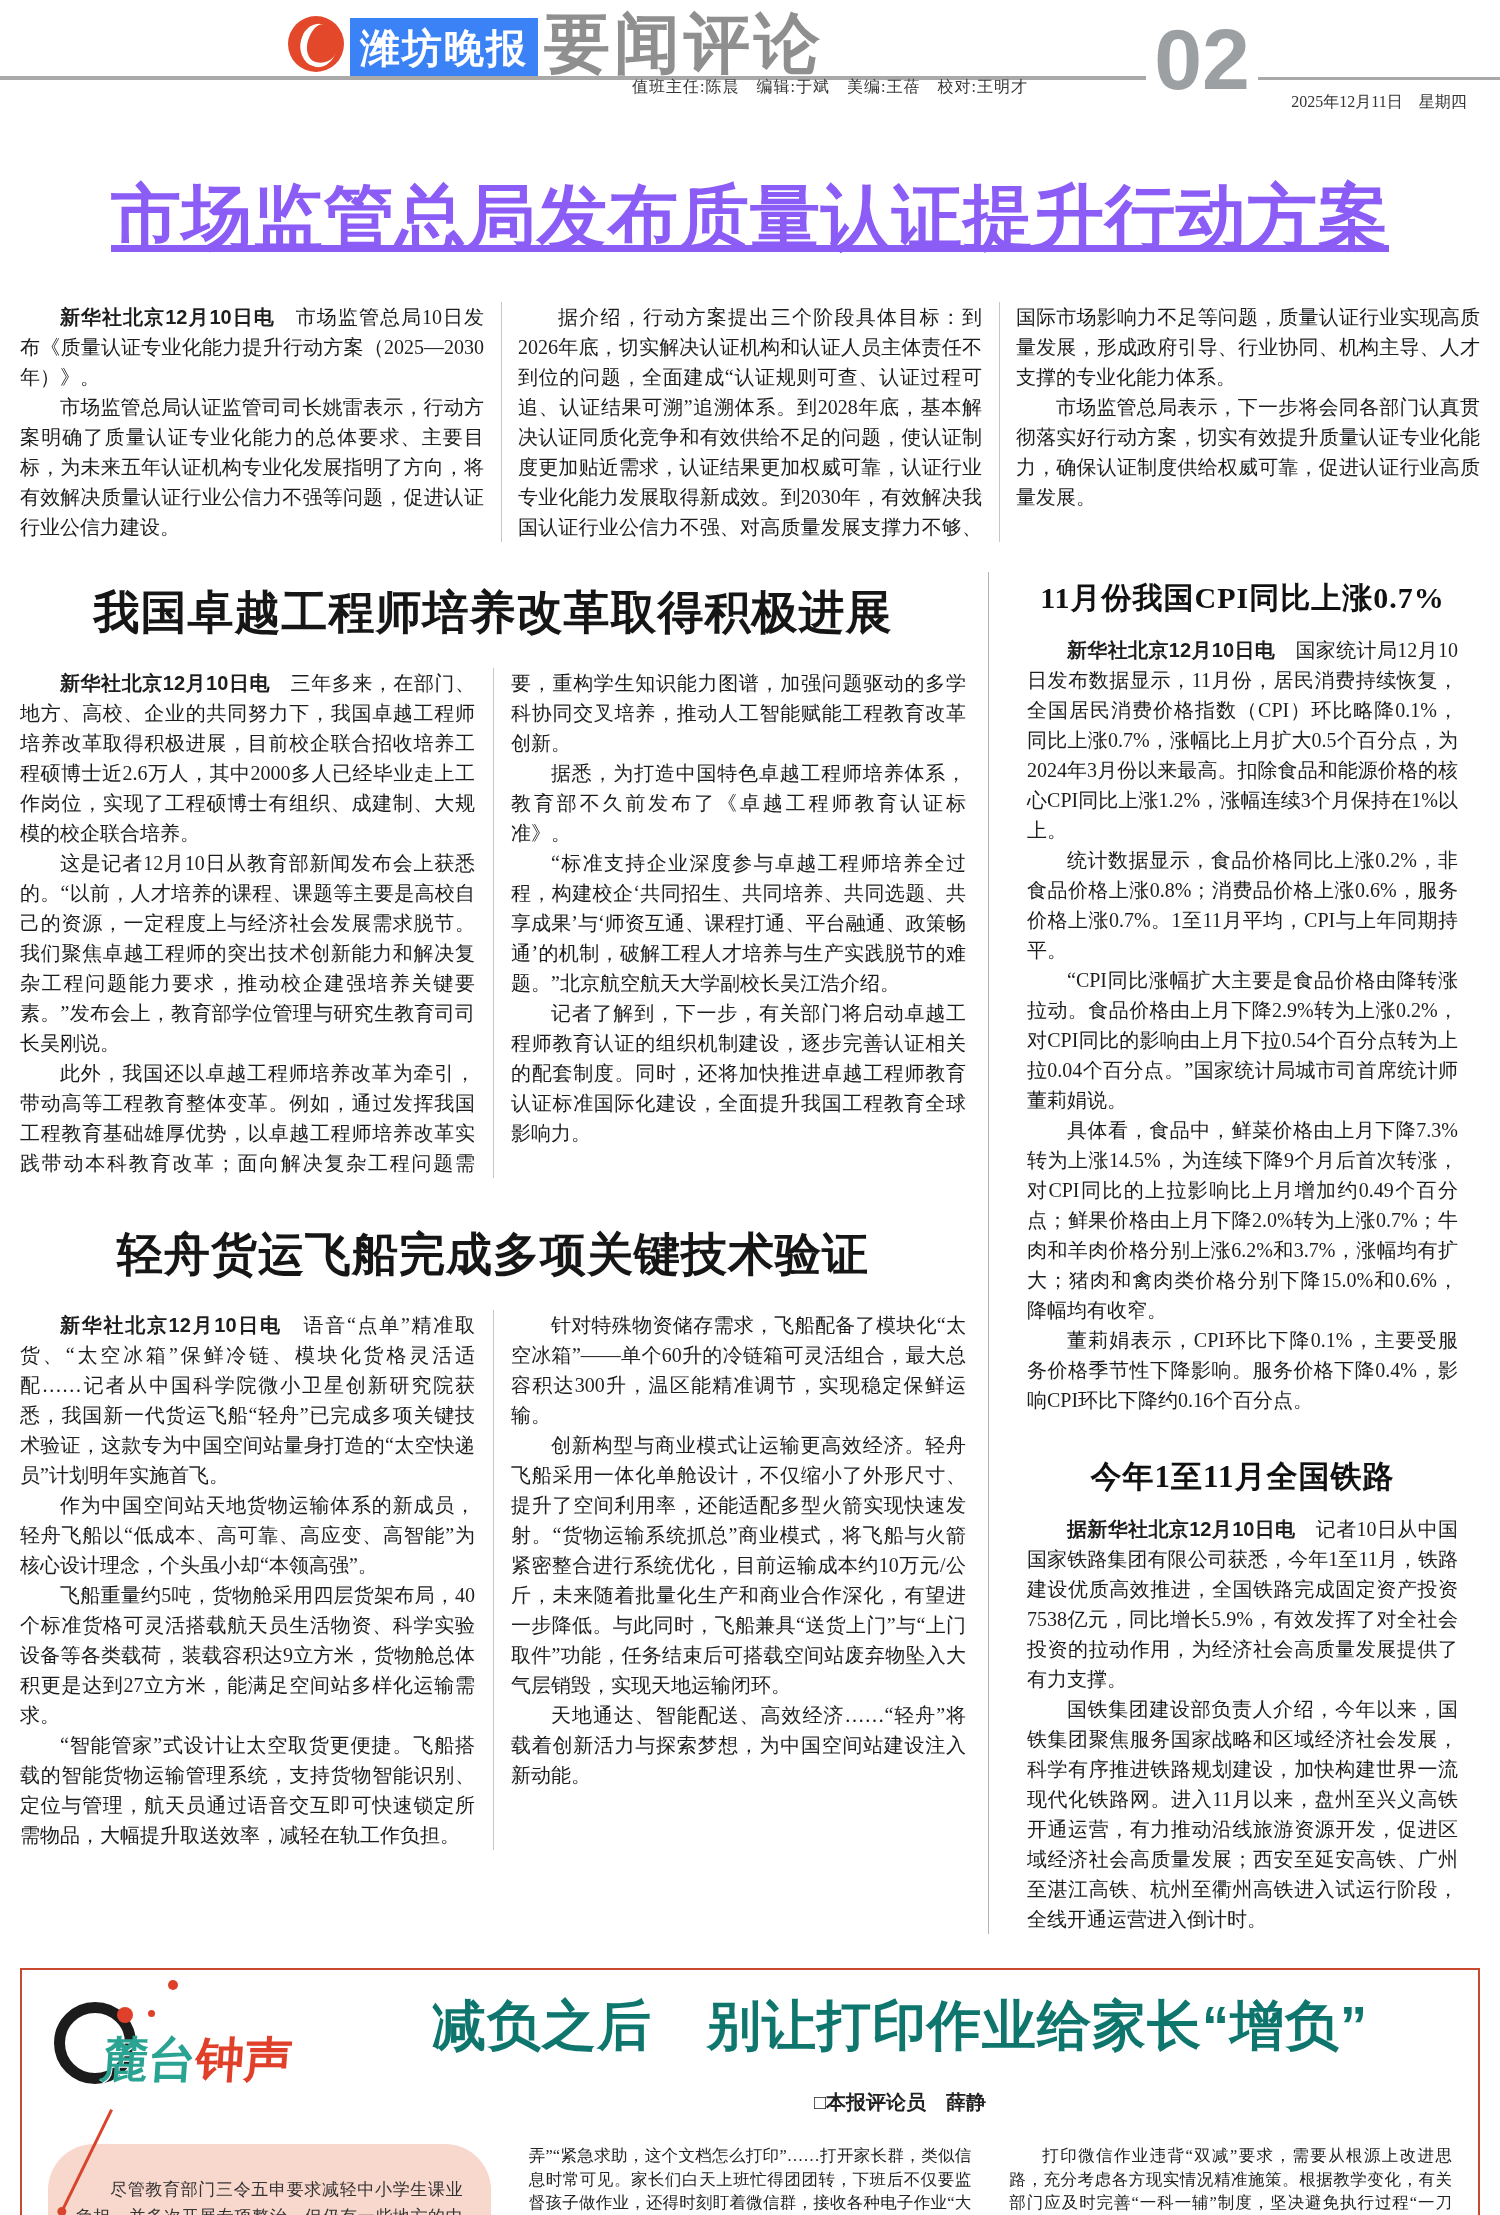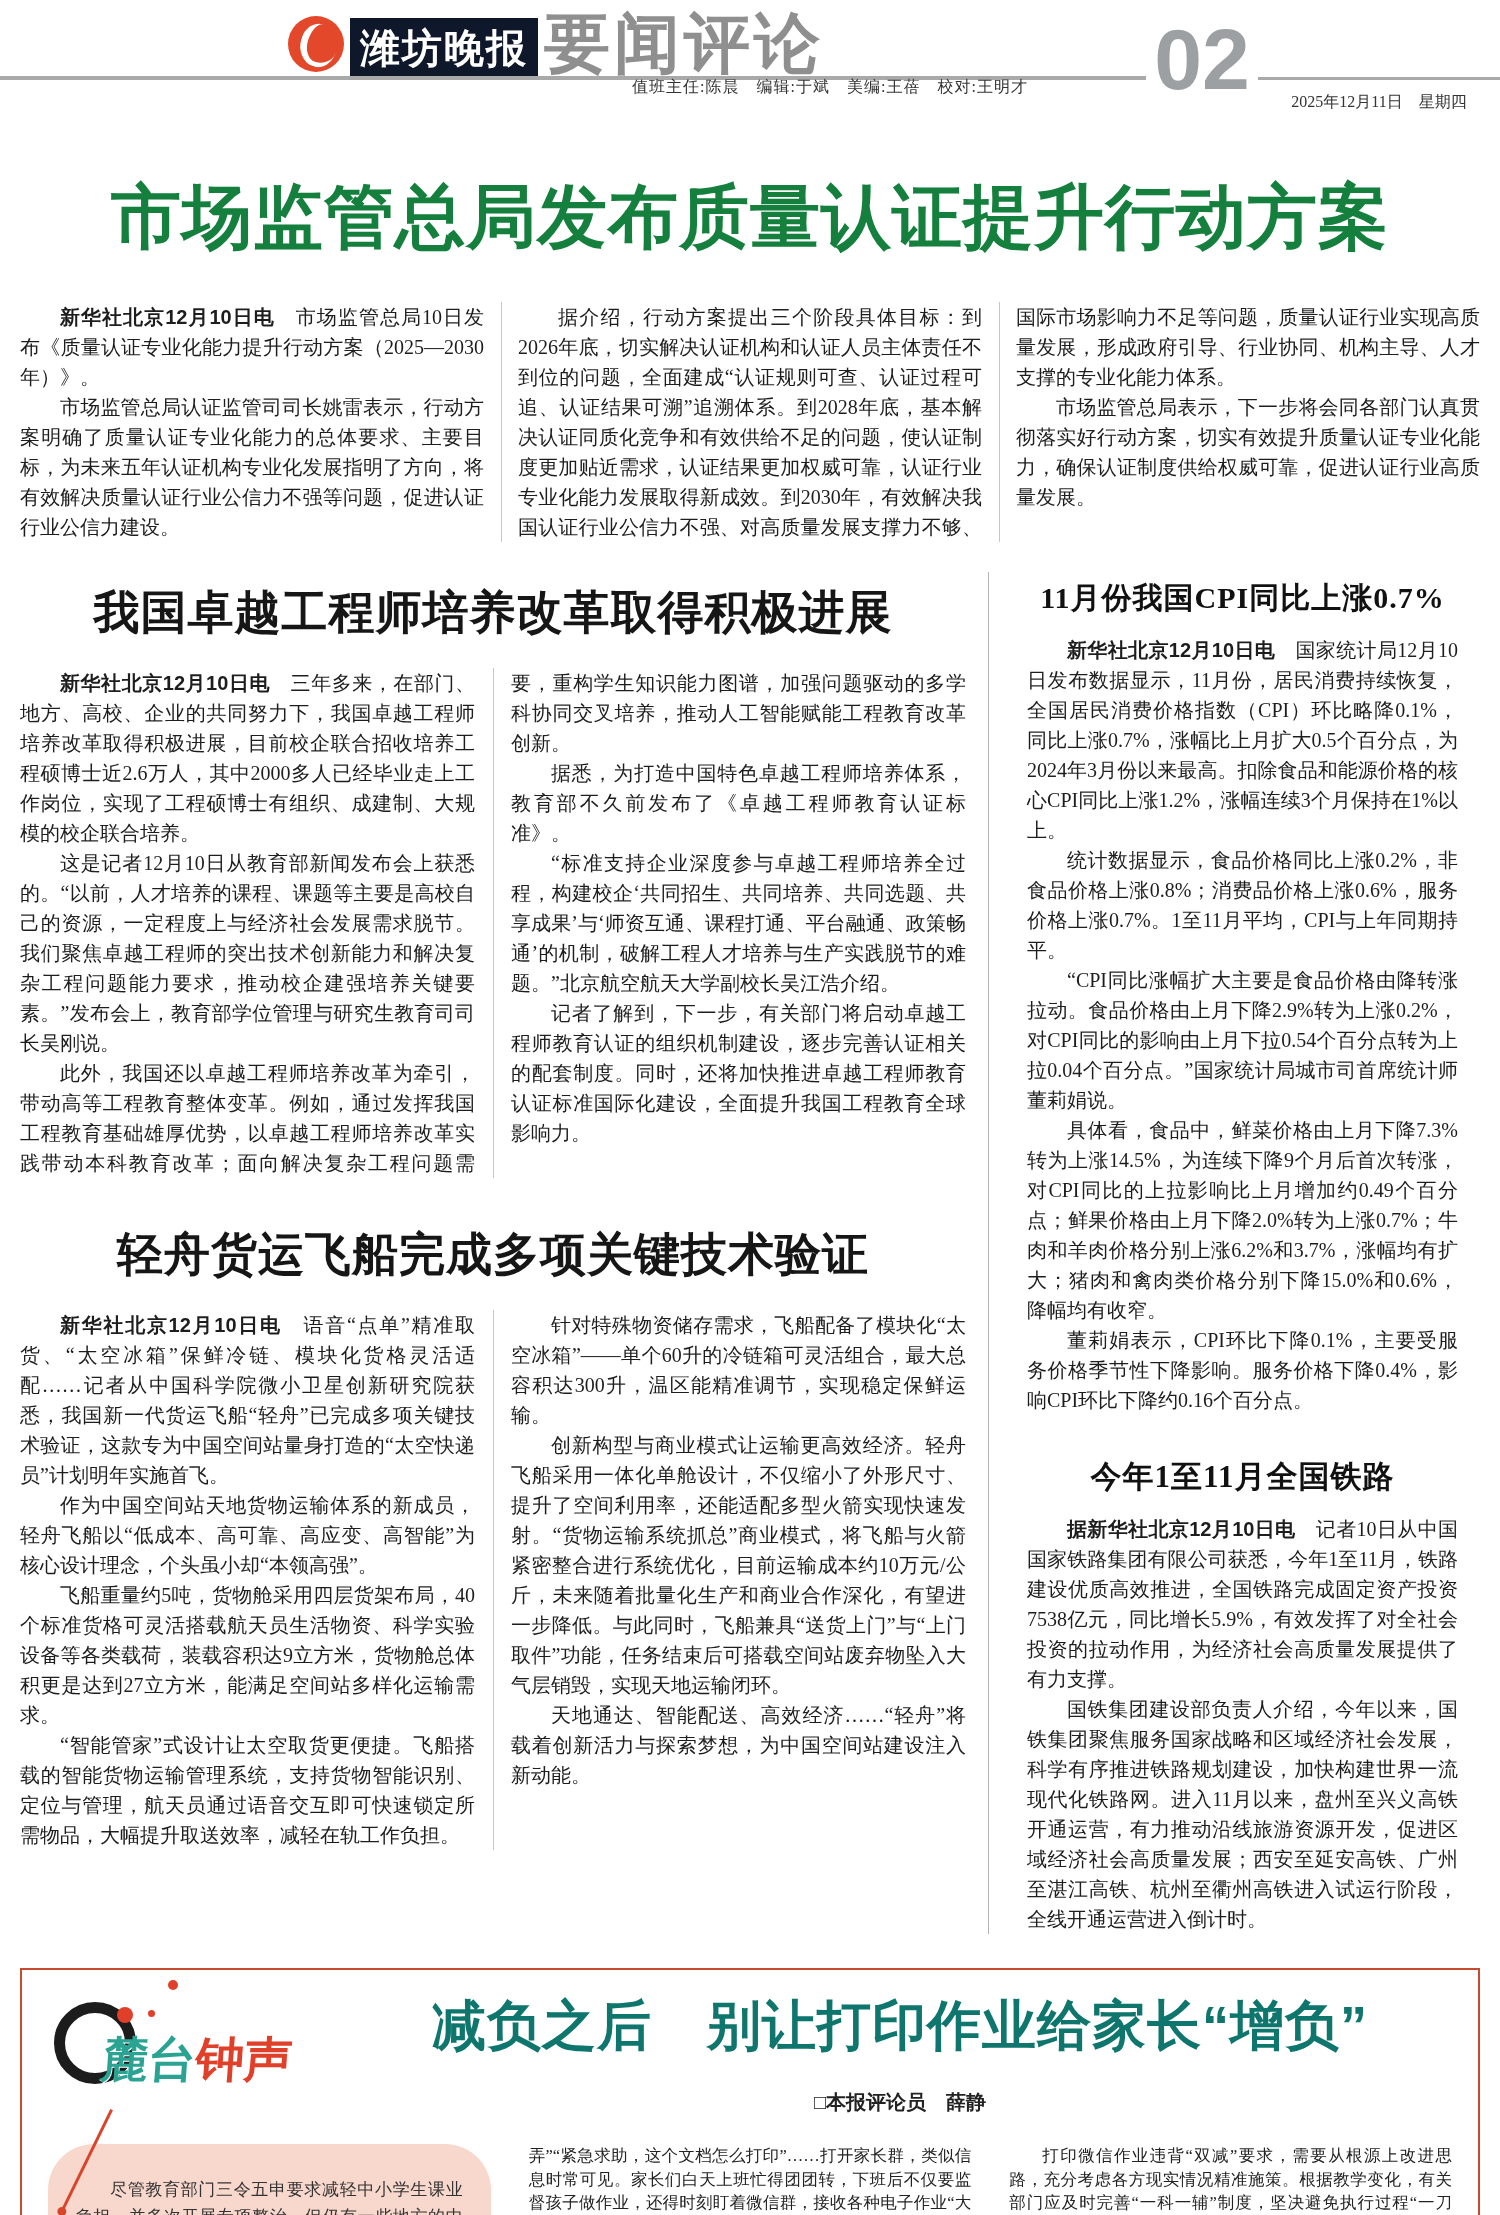--- a/index.html
+++ b/index.html
@@ -15,21 +15,21 @@
   .swirl-icon {
     width: 56px; height: 56px; border-radius: 50%;
     background: #e4482a; position: relative; margin-right: 6px; margin-bottom: 4px;
   }
   .swirl-icon::before {
     content: ""; position: absolute; left: 12px; top: 8px; width: 30px; height: 38px;
     border-left: 7px solid #ffffff; border-bottom: 5px solid #ffffff;
     border-radius: 50% 0 50% 60%; transform: rotate(18deg);
   }
   .paper-logo {
-    background: #0f172a; color: #fff; font-family: "Liberation Sans", "DejaVu Sans", sans-serif;
+    background: #3b82f6; color: #fff; font-family: "Liberation Sans", "DejaVu Sans", sans-serif;
     font-weight: bold; font-size: 40px; line-height: 1; padding: 10px 10px 8px; letter-spacing: 2px;
   }
   .section-title {
     font-family: "Liberation Sans", "DejaVu Sans", sans-serif; font-weight: 900;
     font-size: 66px; line-height: 1; color: #8f8f8f; letter-spacing: 4px; margin-left: 6px;
   }
   .rule-left  { position: absolute; top: 76px; left: 0;  width: 1146px; height: 4px; background: #a9a9a9; }
   .rule-right { position: absolute; top: 77px; left: 1258px; right: 0; height: 3px; background: #a9a9a9; }
   .staff-line { position: absolute; top: 77px; left: 430px; width: 800px; text-align: center;
     font-size: 16px; color: #333; letter-spacing: 1px; }
@@ -38,21 +38,21 @@
     font-family: "Liberation Sans", "DejaVu Sans", sans-serif; font-weight: bold;
     font-size: 86px; line-height: 1; color: #9da0a2;
   }
   .date-line { position: absolute; top: 92px; left: 1258px; width: 242px; text-align: center;
     font-size: 16px; color: #333; }
 
   
   .main-headline {
     margin: 22px 20px 0; height: 140px; display: flex; align-items: center; justify-content: center;
     font-family: "Liberation Sans", "DejaVu Sans", sans-serif; font-weight: 900;
-    font-size: 70px; letter-spacing: 1px; color: #15803d; white-space: nowrap;
+    font-size: 70px; letter-spacing: 1px; color: #8b5cf6; white-space: nowrap; text-decoration: underline;
   }
   .para { text-indent: 2em; text-align: justify; font-size: 20px; line-height: 30px; color: #1d1d1d; }
   .dateline { font-family: "Liberation Sans", "DejaVu Sans", sans-serif; font-weight: bold; }
   .cols3 { margin: 14px 20px 0; column-count: 3; column-gap: 34px; column-rule: 1px solid #c6c6c6; }
   .cols2 { column-count: 2; column-gap: 36px; column-rule: 1px solid #c6c6c6; }
 
   .main-row { display: flex; margin: 30px 20px 0; align-items: stretch; }
   .left-main { width: 968px; padding-right: 22px; }
   .right-rail { width: 470px; border-left: 1px solid #b3b3b3; padding-left: 38px; }
 

